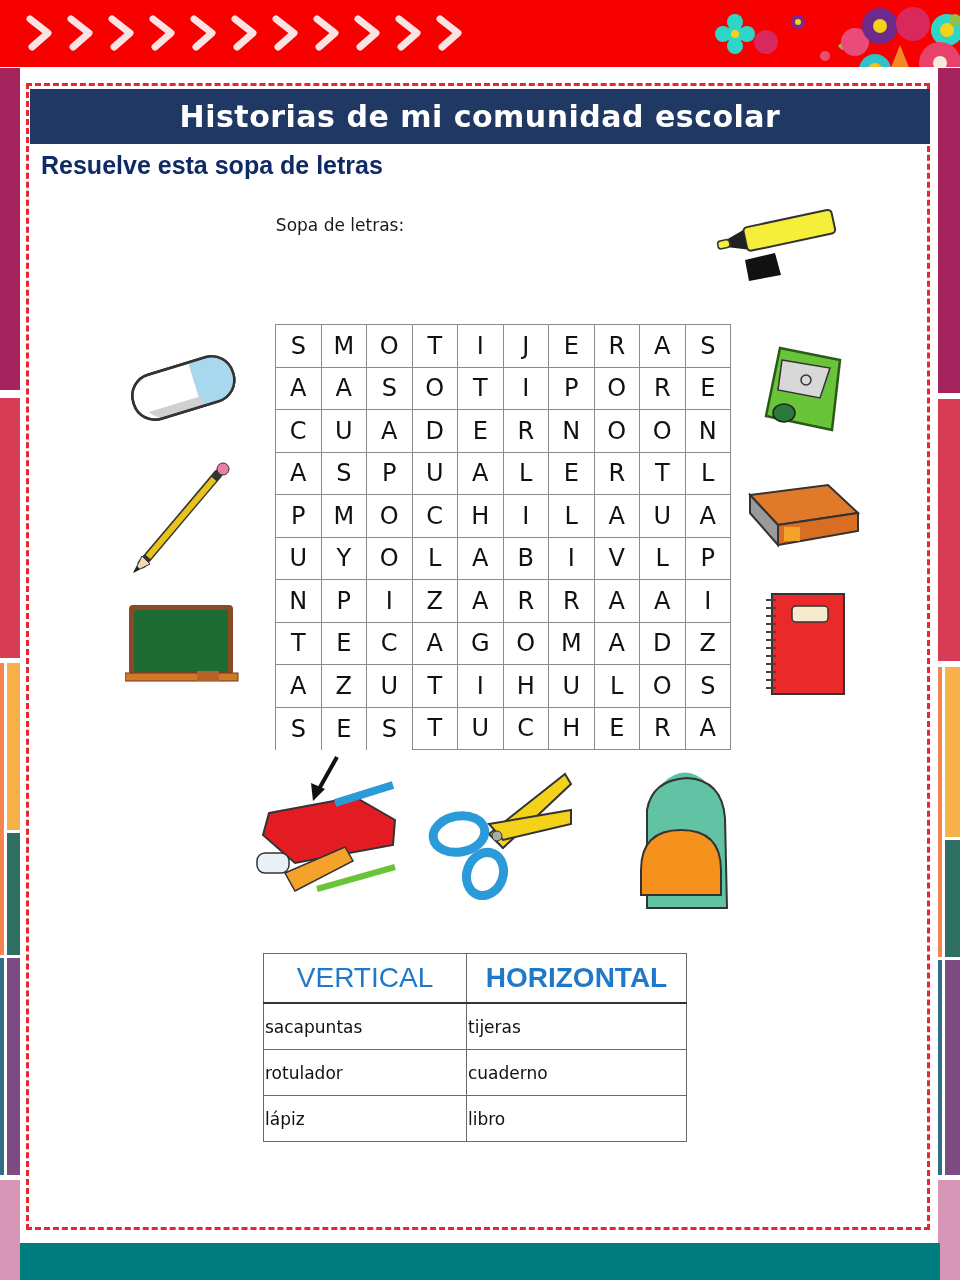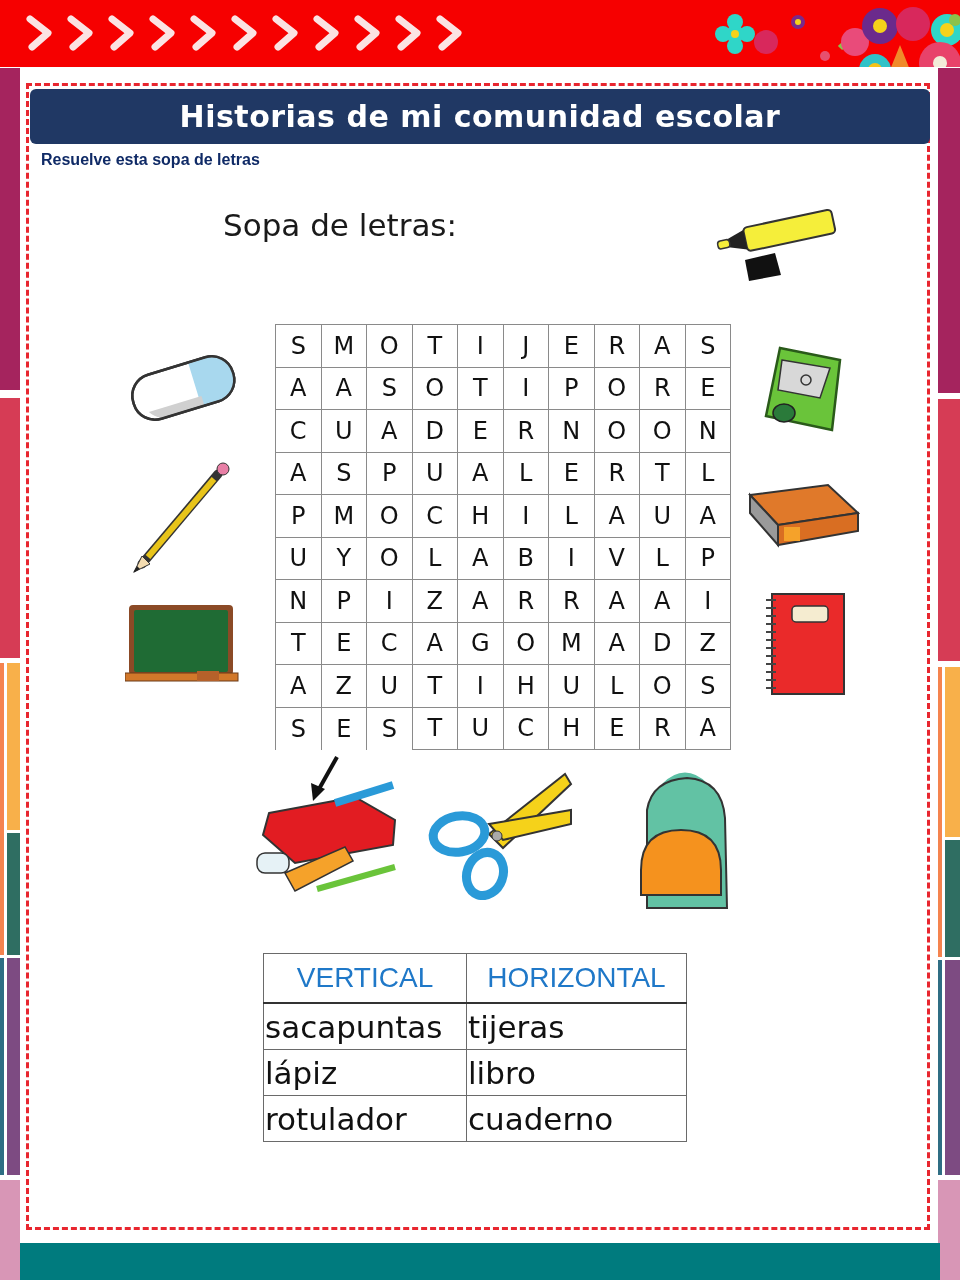--- a/index.html
+++ b/index.html
@@ -12,39 +12,39 @@
   .chev { width: 41px; height: 46px; display: flex; align-items: center; justify-content: center; }
   .chev svg { width: 30px; height: 40px; }
 
   
   .stripe { position: absolute; }
 
   
   .frame { left: 26px; top: 83px; width: 904px; height: 1147px; border: 3px dashed #e8262f; box-sizing: border-box; }
 
   
-  .title-bar { left: 30px; top: 89px; width: 900px; height: 55px; background: #203864; display: flex; align-items: center; justify-content: center; border-radius: 6px; }
+  .title-bar { left: 30px; top: 89px; width: 900px; height: 55px; background: #203864; display: flex; align-items: center; justify-content: center; }
   .title-bar span { color: #ffffff; font-family: "DejaVu Sans", sans-serif; font-weight: bold; font-size: 30px; letter-spacing: 0.5px; }
 
-  .subtitle { left: 41px; top: 151px; color: #0f2a66; font-family: "Liberation Sans", sans-serif; font-weight: bold; font-size: 16px; }
-
-  .puzzle-title { left: 180px; top: 205px; width: 320px; text-align: center; font-family: "DejaVu Sans", sans-serif; color: #1a1a1a; font-size: 31px; line-height: 40px; }
+  .subtitle { left: 41px; top: 151px; color: #0f2a66; font-family: "Liberation Sans", sans-serif; font-weight: bold; font-size: 25px; }
+
+  .puzzle-title { left: 180px; top: 205px; width: 320px; text-align: center; font-family: "DejaVu Sans", sans-serif; color: #1a1a1a; font-size: 17px; line-height: 40px; }
 
   
   .grid { left: 275px; top: 324px; display: grid; grid-template-columns: repeat(10, 45.5px); grid-template-rows: repeat(10, 42.5px); border-top: 1.5px solid #8a8a8a; border-left: 1.5px solid #8a8a8a; }
   .cell { border-right: 1.5px solid #8a8a8a; border-bottom: 1.5px solid #8a8a8a; display: flex; align-items: center; justify-content: center; font-family: "DejaVu Sans", sans-serif; font-size: 24px; color: #111; box-sizing: border-box; }
   .cell.nob { border-bottom: none; }
 
   
   .words { left: 263px; top: 953px; border-collapse: collapse; }
   .words th, .words td { border: 1.5px solid #6a6a6a; font-family: "DejaVu Sans", sans-serif; font-weight: normal; }
   .words th { color: #1f78c8; font-size: 28px; height: 46px; font-family: "Liberation Sans", sans-serif; }
   .words th.c1 { width: 200px; }
-  .words th.c2 { width: 217px; }
-  .words td { font-size: 31px; height: 43px; color: #111; }
+  .words th.c2 { width: 217px; font-weight: bold; }
+  .words td { font-size: 17px; height: 43px; color: #111; }
   .words tr.hdr th { border-bottom: 2px solid #333; }
 
   
   .bottom-bar { left: 20px; top: 1243px; width: 920px; height: 37px; background: #007b7e; }
 
   .illus { position: absolute; }
 </style>
 </head>
 <body>
 
@@ -358,23 +358,23 @@
       <th class="c1">VERTICAL</th>
       <th class="c2">HORIZONTAL</th>
     </tr>
   </thead>
   <tbody>
     <tr>
       <td>sacapuntas</td>
       <td>tijeras</td>
     </tr>
     <tr>
+      <td>rotulador</td>
+      <td>cuaderno</td>
+    </tr>
+    <tr>
       <td>lápiz</td>
       <td>libro</td>
     </tr>
-    <tr>
-      <td>rotulador</td>
-      <td>cuaderno</td>
-    </tr>
   </tbody>
 </table>
 
 <div class="abs bottom-bar"></div>
 
 </body></html>

